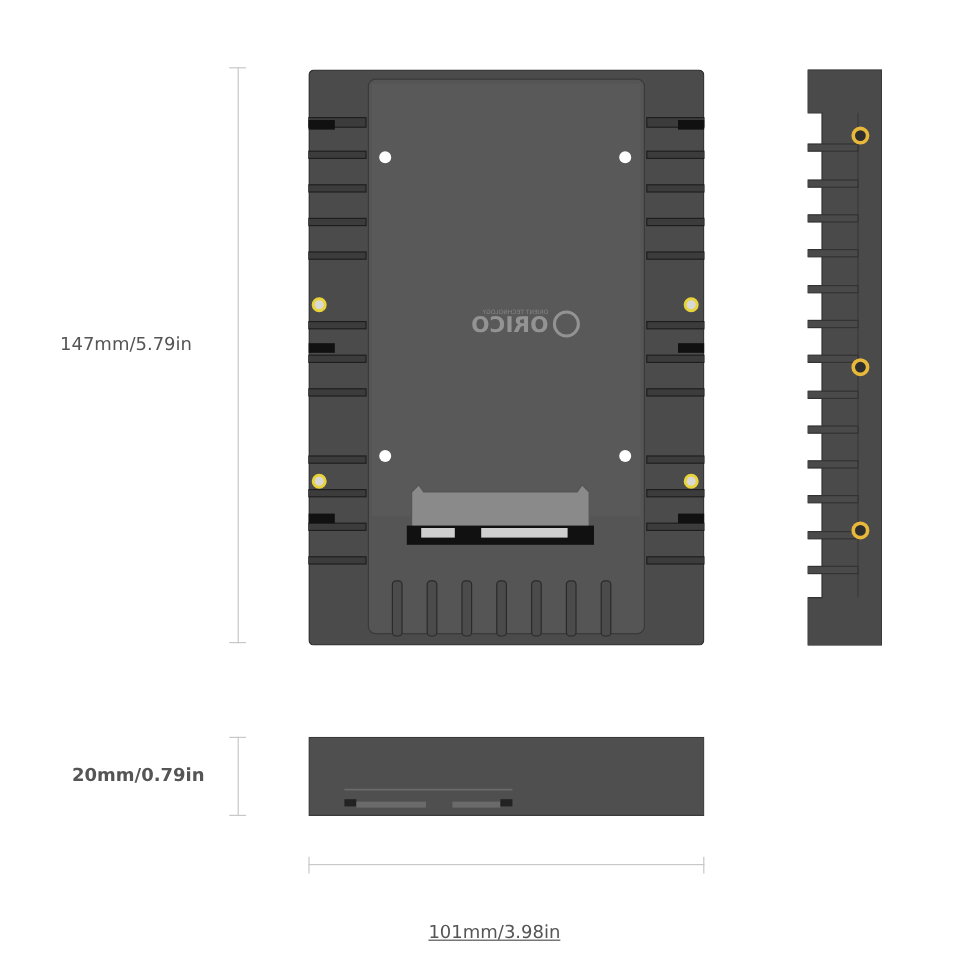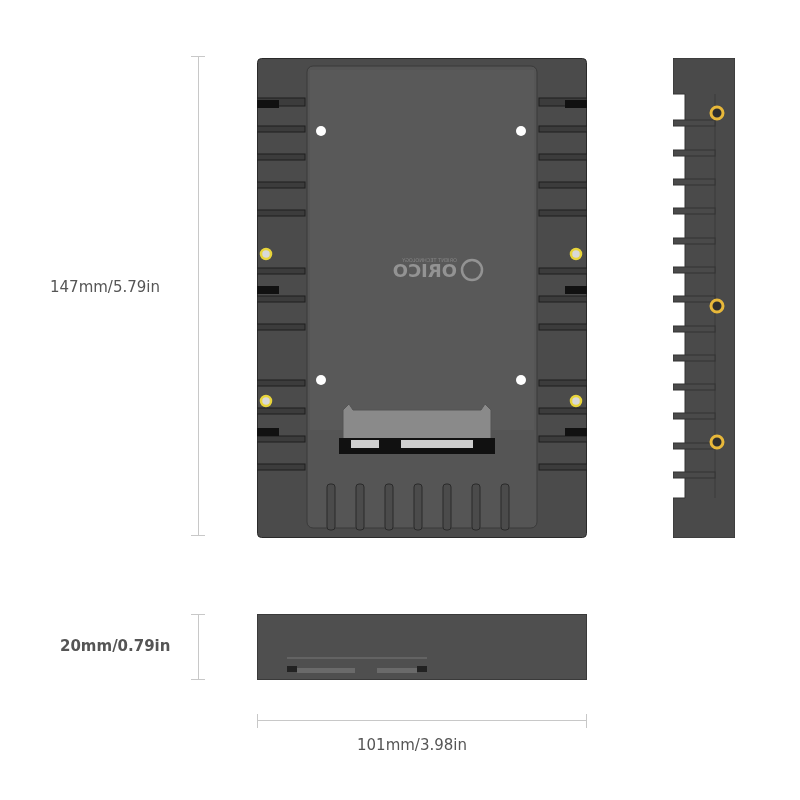--- a/index.html
+++ b/index.html
@@ -20,21 +20,21 @@
 <div class="abs dim-text" style="left:50px;top:278px;text-align:right;">147mm/5.79in</div>
 
 <div class="abs tick-h" style="left:191px;top:614px;"></div>
 <div class="abs vline" style="left:198px;top:614px;height:66px;"></div>
 <div class="abs tick-h" style="left:191px;top:679px;"></div>
 <div class="abs dim-text" style="left:60px;top:637px;font-weight:bold;">20mm/0.79in</div>
 
 <div class="abs tick-v" style="left:257px;top:714px;"></div>
 <div class="abs hline" style="left:257px;top:720px;width:330px;"></div>
 <div class="abs tick-v" style="left:586px;top:714px;"></div>
-<div class="abs dim-text" style="left:357px;top:736px;">101mm/3.98in</div>
+<div class="abs dim-text" style="left:357px;top:768px;text-decoration:underline;">101mm/3.98in</div>
 
 <div class="abs" style="left:257px;top:58px;width:330px;height:480px;">
   <svg width="330" height="480" viewBox="0 0 330 480">
     <rect x="0.5" y="0.5" width="329" height="479" rx="4" fill="#4b4b4b" stroke="#2a2a2a"></rect>
 
     <rect x="50" y="8" width="230" height="462" rx="6" fill="#555555" stroke="#3a3a3a"></rect>
     <rect x="53" y="12" width="224" height="360" fill="#595959"></rect>
 
     <g fill="#3c3c3c" stroke="#1e1e1e" stroke-width="1">
       <rect x="0" y="40" width="48" height="8"></rect>

